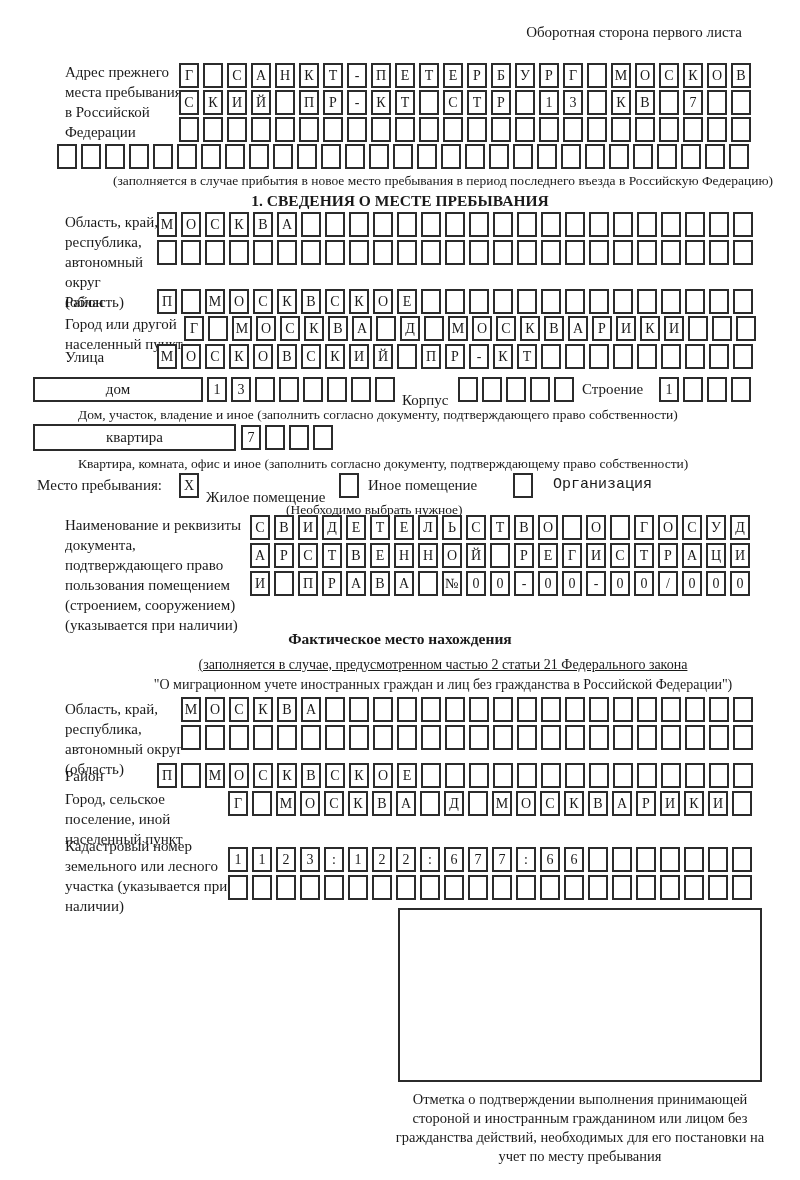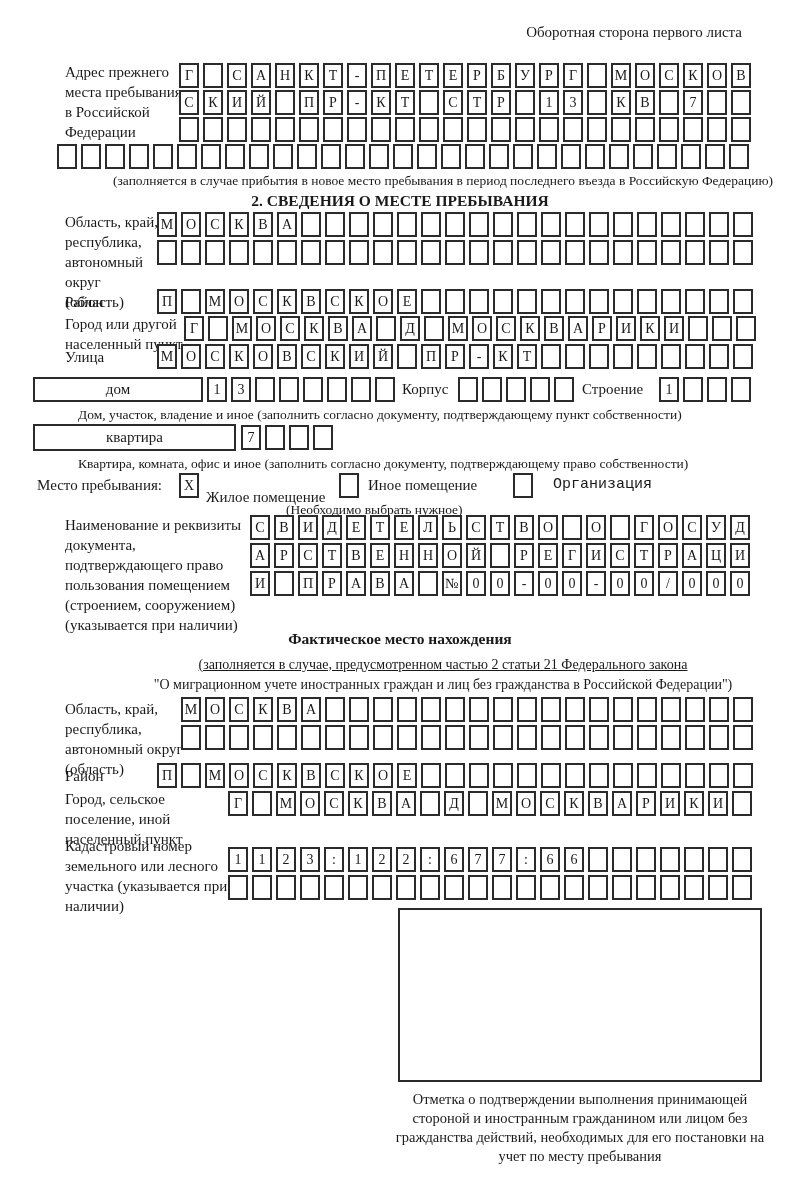--- a/index.html
+++ b/index.html
@@ -144,21 +144,21 @@
     <span class="cell"></span>
     <span class="cell"></span>
     <span class="cell"></span>
     <span class="cell"></span>
     <span class="cell"></span>
     <span class="cell"></span>
     <span class="cell"></span>
   </div>
 <div class="abs note center nowrap" style="top:172px;left:0;width:800px;">(заполняется в случае прибытия в новое место пребывания в период последнего въезда в Российскую Федерацию)</div>
 
-<div class="abs title center" style="top:192px;left:0;width:800px;">2. СВЕДЕНИЯ О МЕСТЕ ПРЕБЫВАНИЯ</div>
+<div class="abs title center" style="top:192px;left:0;width:800px;">1. СВЕДЕНИЯ О МЕСТЕ ПРЕБЫВАНИЯ</div>
 
 <div class="abs lbl" style="top:212px;left:65px;width:95px;">Область, край, республика, автономный округ (область)</div>
 <div class="abs cellrow" style="top:212px;left:157px;">
     <span class="cell">М</span>
     <span class="cell">О</span>
     <span class="cell">С</span>
     <span class="cell">К</span>
     <span class="cell">В</span>
     <span class="cell">А</span>
     <span class="cell"></span>
@@ -299,36 +299,36 @@
 <div class="abs cellrow" style="top:377px;left:207px;">
     <span class="cell">1</span>
     <span class="cell">3</span>
     <span class="cell"></span>
     <span class="cell"></span>
     <span class="cell"></span>
     <span class="cell"></span>
     <span class="cell"></span>
     <span class="cell"></span>
   </div>
-<div class="abs lbl" style="top:379px;left:402px;text-align:right;">Корпус</div>
+<div class="abs lbl" style="top:390px;left:402px;text-align:right;">Корпус</div>
 <div class="abs cellrow" style="top:377px;left:458px;">
     <span class="cell"></span>
     <span class="cell"></span>
     <span class="cell"></span>
     <span class="cell"></span>
     <span class="cell"></span>
   </div>
 <div class="abs lbl" style="top:379px;left:582px;">Строение</div>
 <div class="abs cellrow" style="top:377px;left:659px;">
     <span class="cell">1</span>
     <span class="cell"></span>
     <span class="cell"></span>
     <span class="cell"></span>
   </div>
-<div class="abs note nowrap" style="top:406px;left:35px;">Дом, участок, владение и иное (заполнить согласно документу, подтверждающему пункт собственности)</div>
+<div class="abs note nowrap" style="top:406px;left:35px;">Дом, участок, владение и иное (заполнить согласно документу, подтверждающего право собственности)</div>
 
 <div class="abs widebox" style="top:424px;left:33px;width:203px;height:27px;">квартира</div>
 <div class="abs cellrow" style="top:425px;left:241px;">
     <span class="cell">7</span>
     <span class="cell"></span>
     <span class="cell"></span>
     <span class="cell"></span>
   </div>
 <div class="abs note nowrap" style="top:455px;left:35px;">Квартира, комната, офис и иное (заполнить согласно документу, подтверждающему право собственности)</div>
 

